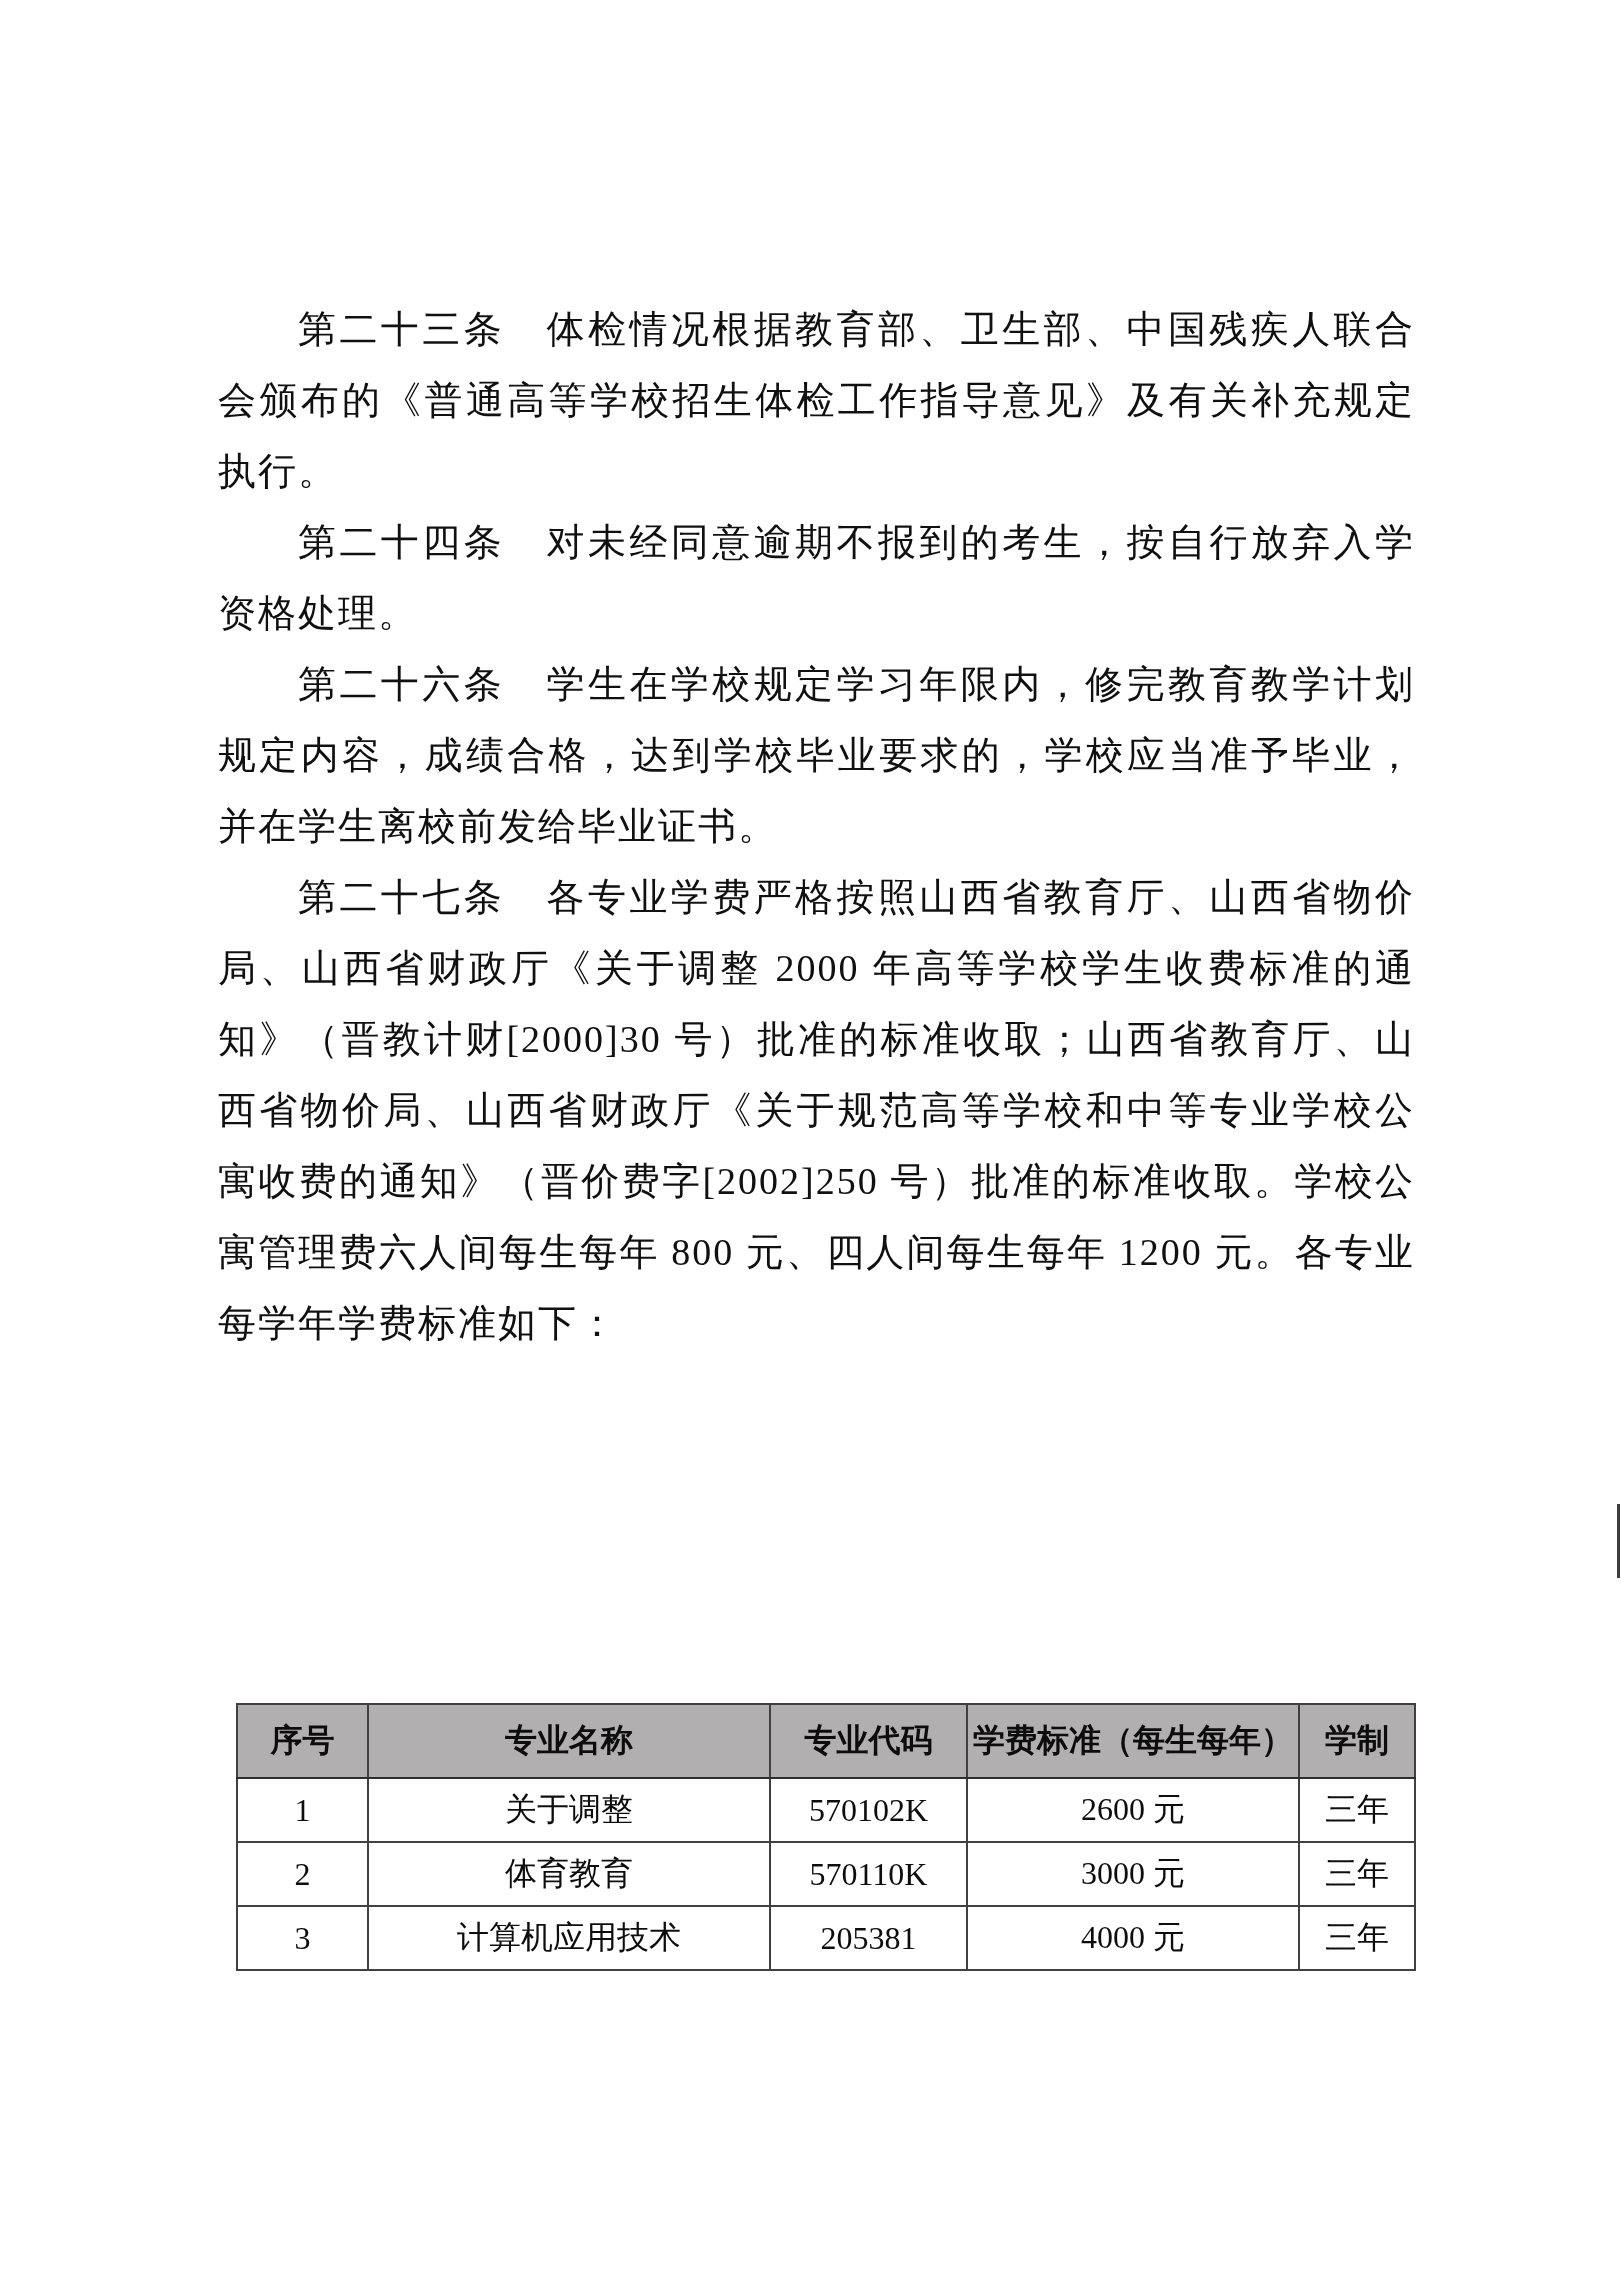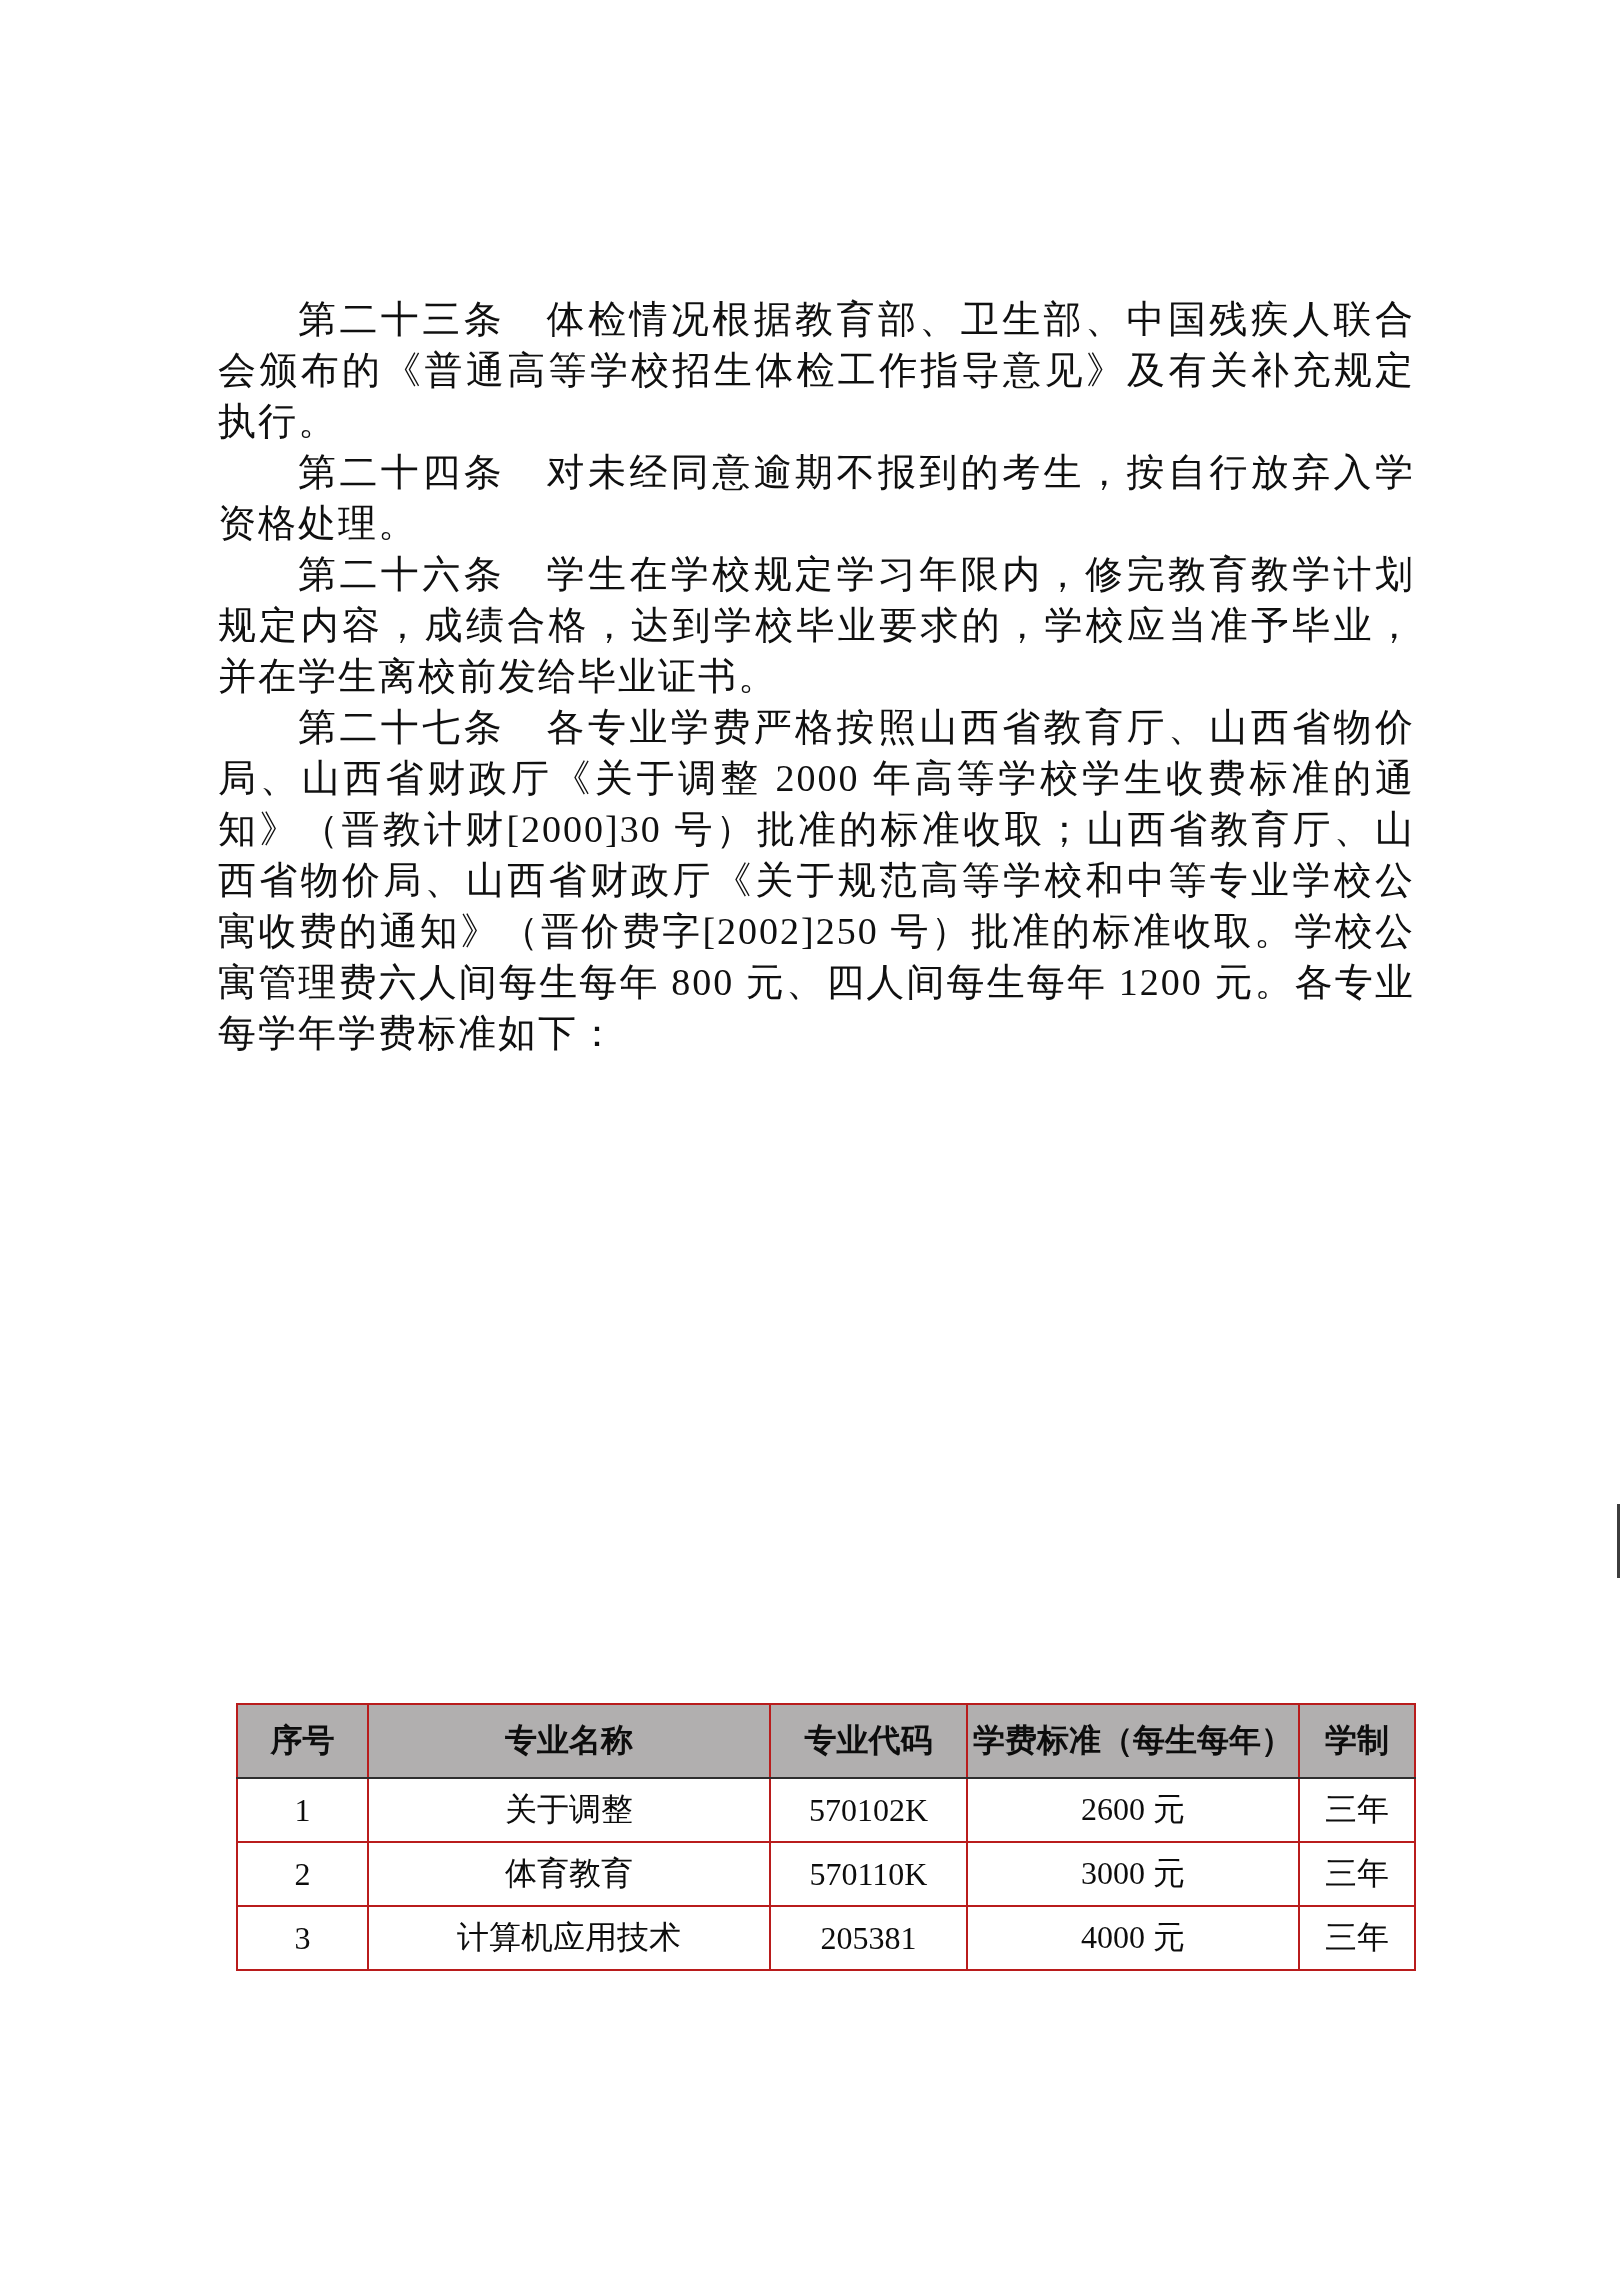--- a/index.html
+++ b/index.html
@@ -23,40 +23,40 @@
     font-size: 46px;
     font-weight: bold;
     line-height: 55px;
     text-align: center;
     letter-spacing: 2px;
     margin: 0 0 16.7px 0;
     color: #000000;
   }
   .para {
     font-size: 38px;
-    line-height: 51px;
+    line-height: 71px;
     text-align: justify;
     text-indent: 80px;
     letter-spacing: 2px;
     margin: 0;
     word-break: break-all;
   }
   .fee-table {
     position: absolute;
     left: 236px;
     top: 1703px;
     width: 1178px;
     border-collapse: collapse;
     table-layout: fixed;
     font-size: 32px;
     color: #0d0d0d;
     border: 2.9px solid #2e2e2e;
   }
   .fee-table th, .fee-table td {
-    border: 2px solid #b91c1c;
+    border: 2px solid #404040;
     text-align: center;
     vertical-align: middle;
     padding: 0;
     overflow: hidden;
     white-space: nowrap;
   }
   .fee-table thead tr { height: 74px; }
   .fee-table tbody tr { height: 64px; }
   .fee-table th {
     background: #b1afaf;

